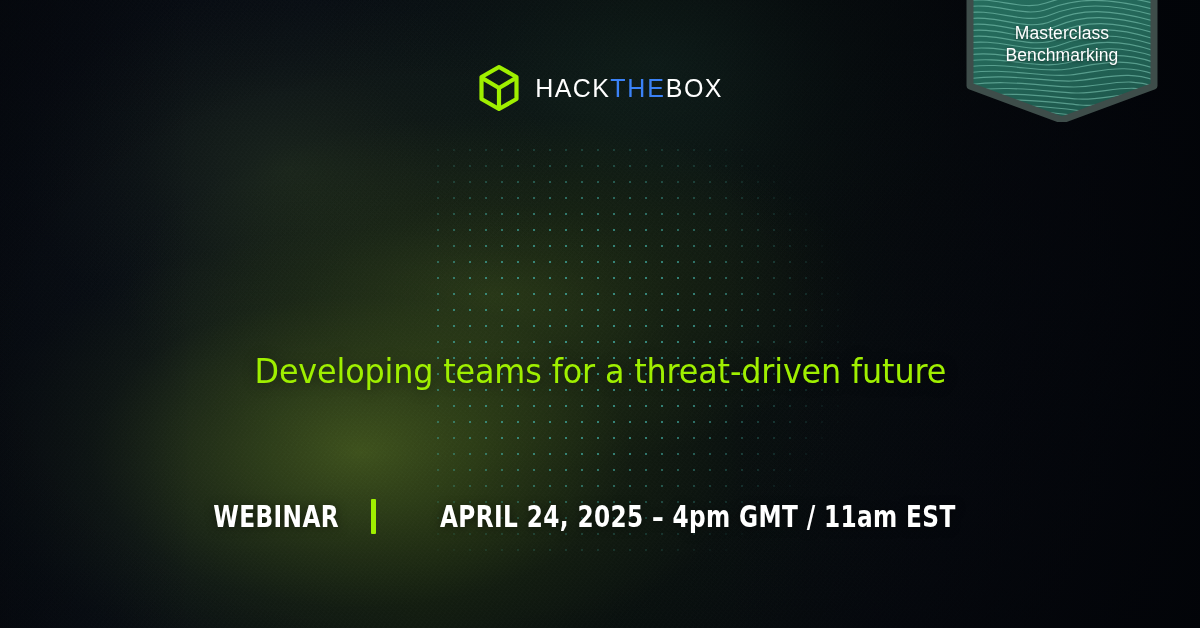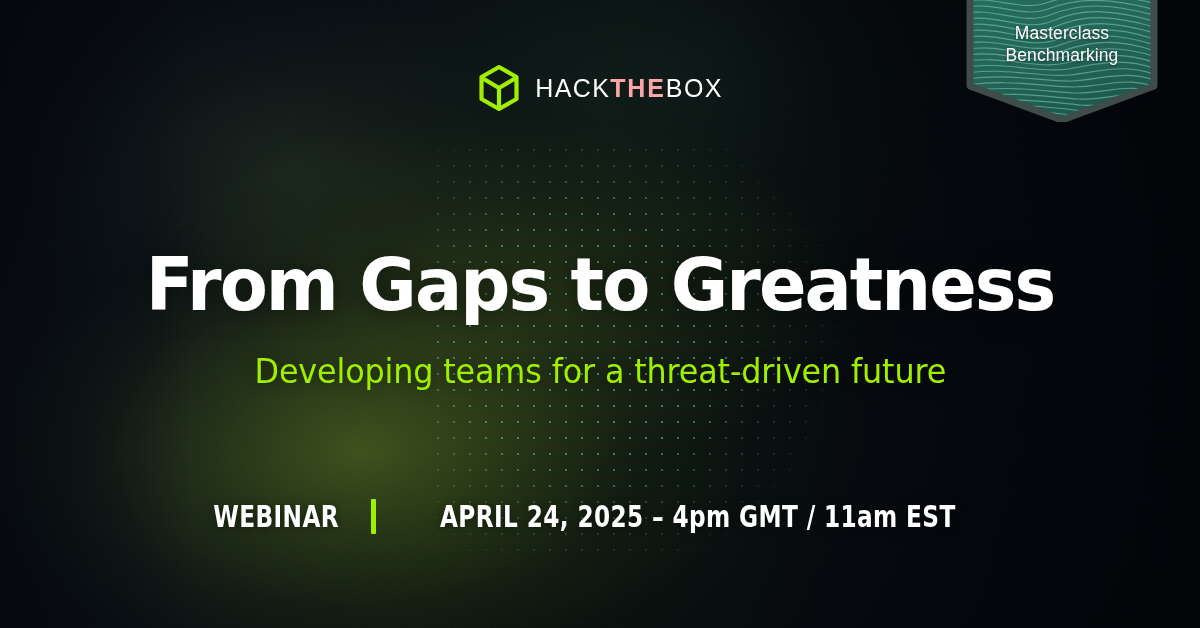--- a/index.html
+++ b/index.html
@@ -135,21 +135,21 @@
   .logo-word {
     font-family:"Liberation Sans", sans-serif;
     font-size:25px;
     letter-spacing:.055em;
     line-height:1;
     white-space:pre;
     color:#ffffff;
     display:inline-block;
   }
   .logo-hack, .logo-box { font-weight:normal; }
-  .logo-the  { font-weight:bold; color:#fca5a5; letter-spacing:.075em; }
+  .logo-the  { font-weight:normal; color:#3b82f6; letter-spacing:.075em; }
 
   
   #badge {
     position:absolute;
     left:966px; top:-18px;
     width:192px; height:140px;
     z-index:7;
   }
   #badge svg { display:block; width:192px; height:140px; }
   #badge .badge-text {
@@ -303,23 +303,20 @@
       <path d="M4 -40 L188 -40 L188 104 L96 138 L4 104 Z" fill="rgba(0,0,0,0.14)"></path>
 
       <path d="M4 -40 L188 -40 L188 104 L96 138 L4 104 Z" fill="none" stroke="#3E4D4A" stroke-width="7" stroke-linejoin="round"></path>
     </svg>
     <div class="badge-text">
       <div>Masterclass</div>
       <div>Benchmarking</div>
     </div>
   </div>
 
-  <div id="headline">
-    <div class="title">From Gaps to Greatness</div>
-  </div>
 
   <div id="subtitle">
     <span class="sub">Developing teams for a threat-driven future</span>
   </div>
 
   <div id="meta">
     <span class="meta-text">WEBINAR</span>
     <span class="meta-divider"></span>
     <span class="meta-text">APRIL 24, 2025 – 4pm GMT / 11am EST</span>
   </div>

